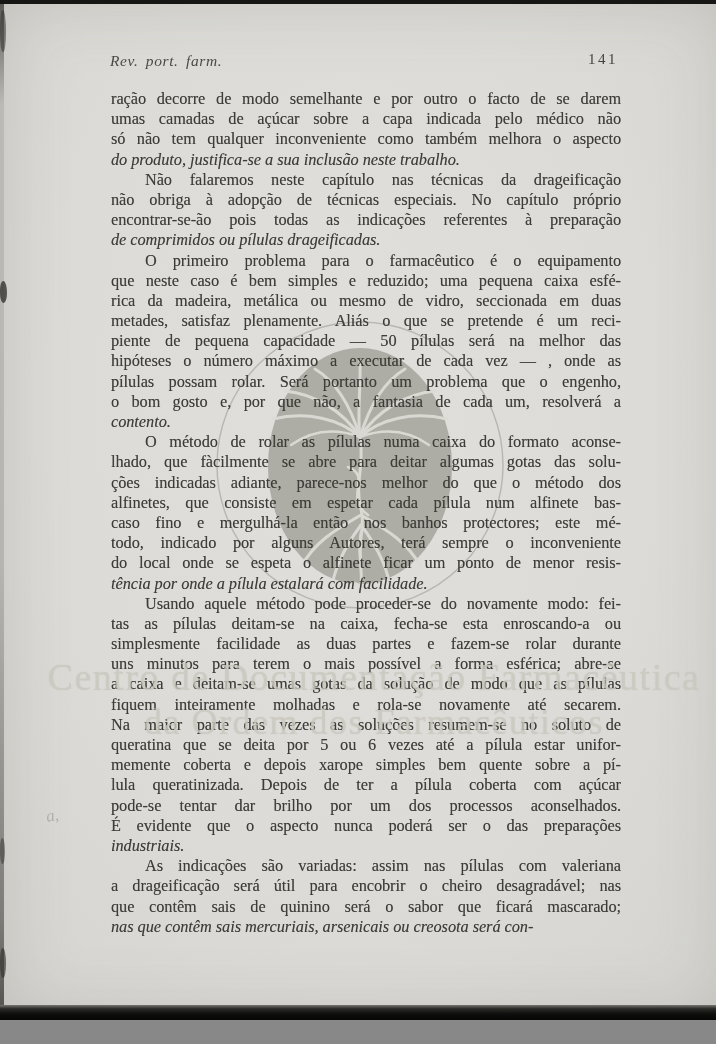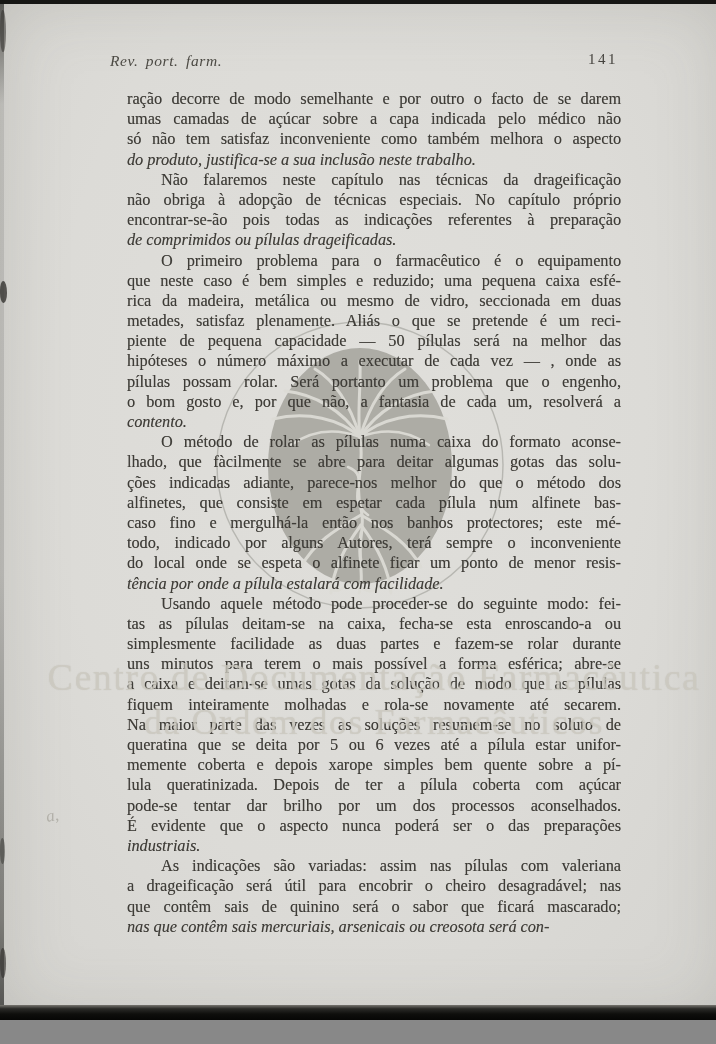--- a/index.html
+++ b/index.html
@@ -30,21 +30,21 @@
   .journal-title{position:absolute;left:110px;top:52px;z-index:2;
     font-style:italic;font-size:15.5px;letter-spacing:.6px;word-spacing:3px;color:#4c4a44;}
   .page-number{position:absolute;left:588px;top:51px;z-index:2;
     font-size:15px;letter-spacing:2.5px;color:#45433e;}
 
   
   #body-text{position:absolute;left:111px;top:89px;width:510px;z-index:2;
     font-size:16.2px;line-height:20.2px;color:#3e3c37;
     text-shadow:0.25px 0.25px 0.35px rgba(62,60,55,0.45);}
   .para{margin:0;}
-  .line{text-align:justify;text-align-last:justify;height:20.2px;overflow:visible;margin-left:16px;}
+  .line{text-align:justify;text-align-last:justify;height:20.2px;overflow:visible;}
   .line.lastline{text-align-last:left;font-style:italic;}
   .line.firstline{text-indent:34px;}
 
   
   #emblem{position:absolute;left:215px;top:319px;z-index:1;}
 
   
   .wm-line{position:absolute;left:16px;width:716px;text-align:center;z-index:3;
     color:rgba(207,204,194,0.72);font-weight:400;letter-spacing:1.5px;
     text-shadow:0 0 1px rgba(160,158,150,0.35);white-space:nowrap;}
@@ -97,21 +97,21 @@
       <path d="M146,214 C142,240 150,256 144,274"></path>
 
       <path d="M112,267 q8,9 17,1 q9,-8 17,0 q8,8 17,1 q9,-8 17,0" stroke-width="2.4"></path>
     </g>
   </svg>
 
   <div id="body-text">
       <div class="para">
         <div class="line">ração decorre de modo semelhante e por outro o facto de se darem</div>
         <div class="line">umas camadas de açúcar sobre a capa indicada pelo médico não</div>
-        <div class="line">só não tem satisfaz inconveniente como também melhora o aspecto</div>
+        <div class="line">só não tem qualquer inconveniente como também melhora o aspecto</div>
         <div class="line lastline">do produto, justifica-se a sua inclusão neste trabalho.</div>
       </div>
       <div class="para">
         <div class="line firstline">Não falaremos neste capítulo nas técnicas da drageificação</div>
         <div class="line">não obriga à adopção de técnicas especiais. No capítulo próprio</div>
         <div class="line">encontrar-se-ão pois todas as indicações referentes à preparação</div>
         <div class="line lastline">de comprimidos ou pílulas drageificadas.</div>
       </div>
       <div class="para">
         <div class="line firstline">O primeiro problema para o farmacêutico é o equipamento</div>
@@ -128,21 +128,21 @@
         <div class="line firstline">O método de rolar as pílulas numa caixa do formato aconse-</div>
         <div class="line">lhado, que fàcilmente se abre para deitar algumas gotas das solu-</div>
         <div class="line">ções indicadas adiante, parece-nos melhor do que o método dos</div>
         <div class="line">alfinetes, que consiste em espetar cada pílula num alfinete bas-</div>
         <div class="line">caso fino e mergulhá-la então nos banhos protectores; este mé-</div>
         <div class="line">todo, indicado por alguns Autores, terá sempre o inconveniente</div>
         <div class="line">do local onde se espeta o alfinete ficar um ponto de menor resis-</div>
         <div class="line lastline">tência por onde a pílula estalará com facilidade.</div>
       </div>
       <div class="para">
-        <div class="line firstline">Usando aquele método pode proceder-se do seguinte modo: fei-</div>
+        <div class="line firstline">Usando aquele método pode proceder-se do novamente modo: fei-</div>
         <div class="line">tas as pílulas deitam-se na caixa, fecha-se esta enroscando-a ou</div>
         <div class="line">simplesmente facilidade as duas partes e fazem-se rolar durante</div>
         <div class="line">uns minutos para terem o mais possível a forma esférica; abre-se</div>
         <div class="line">a caixa e deitam-se umas gotas da solução de modo que as pílulas</div>
         <div class="line">fiquem inteiramente molhadas e rola-se novamente até secarem.</div>
         <div class="line">Na maior parte das vezes as soluções resumem-se no soluto de</div>
         <div class="line">queratina que se deita por 5 ou 6 vezes até a pílula estar unifor-</div>
         <div class="line">memente coberta e depois xarope simples bem quente sobre a pí-</div>
         <div class="line">lula queratinizada. Depois de ter a pílula coberta com açúcar</div>
         <div class="line">pode-se tentar dar brilho por um dos processos aconselhados.</div>

